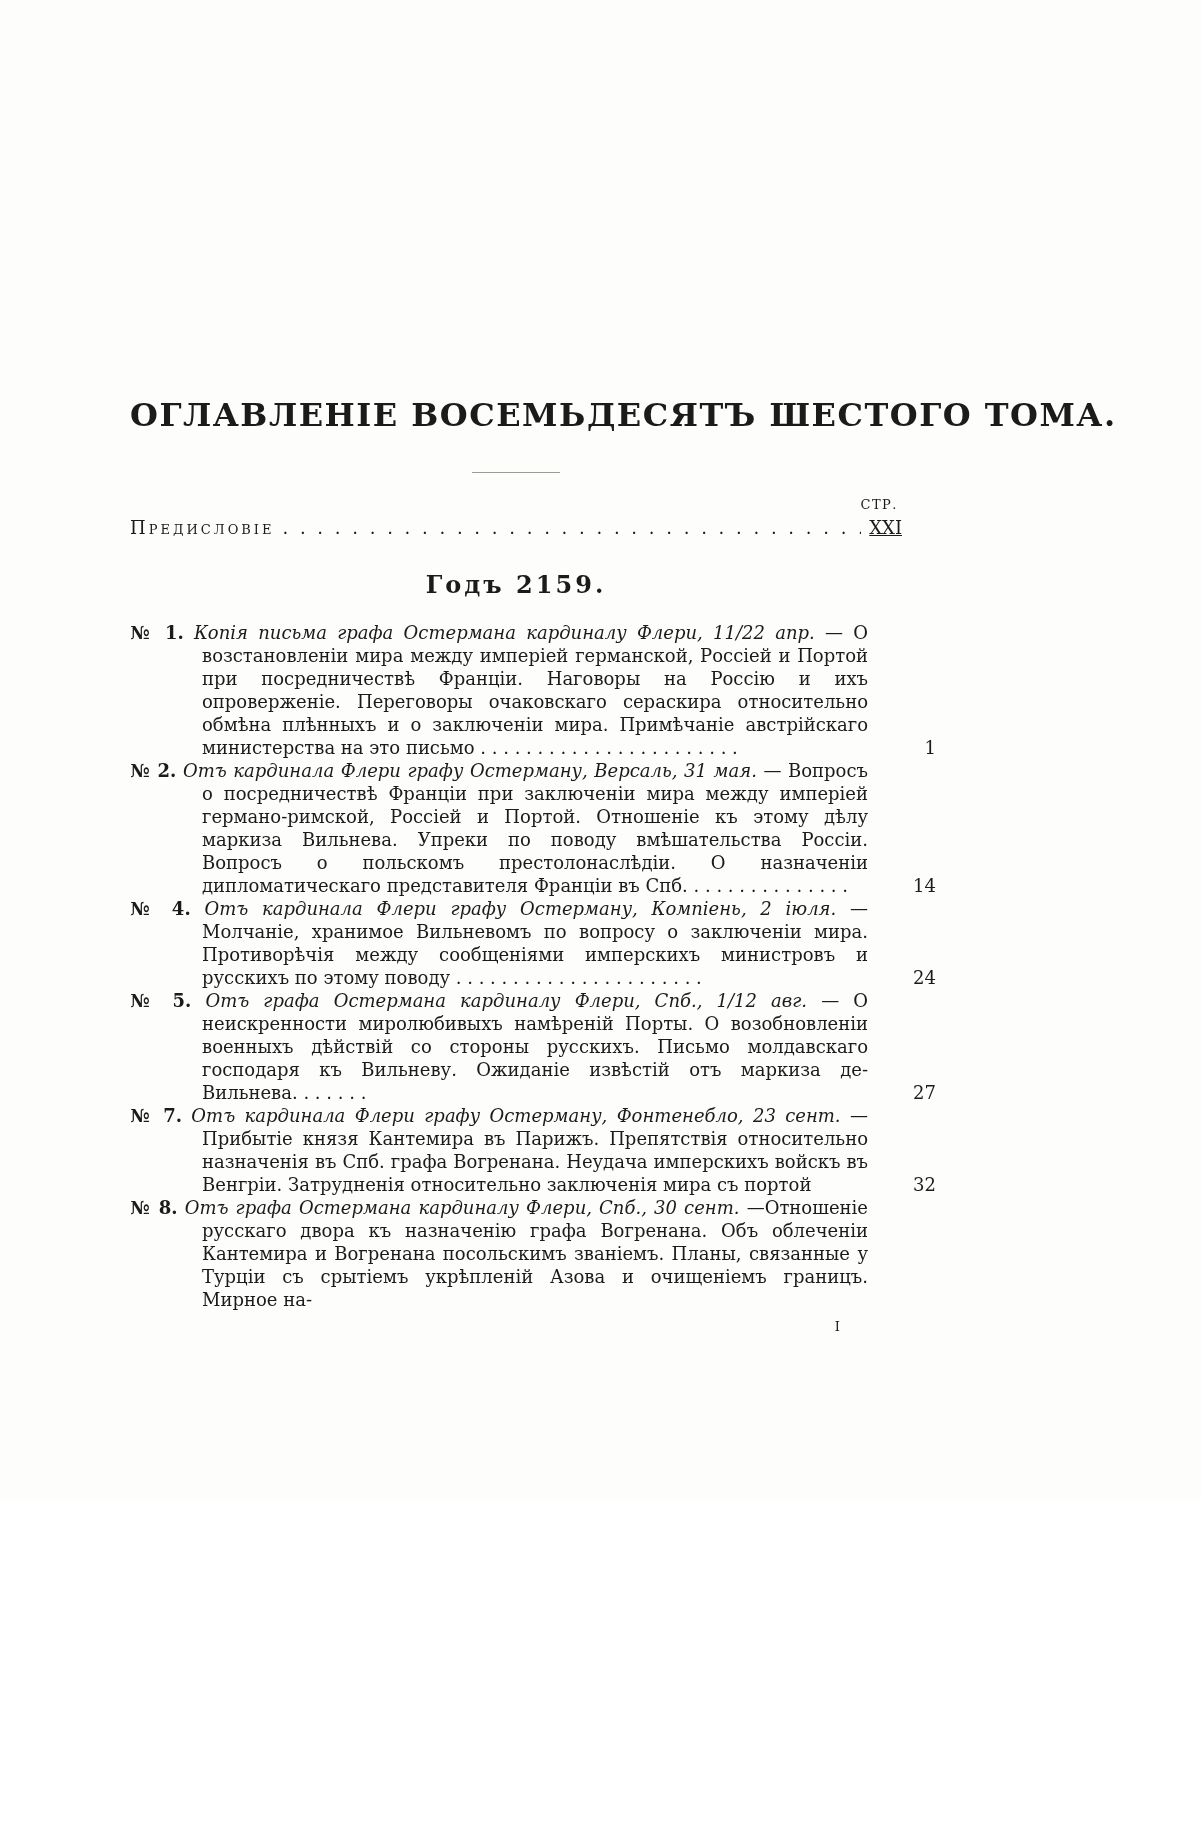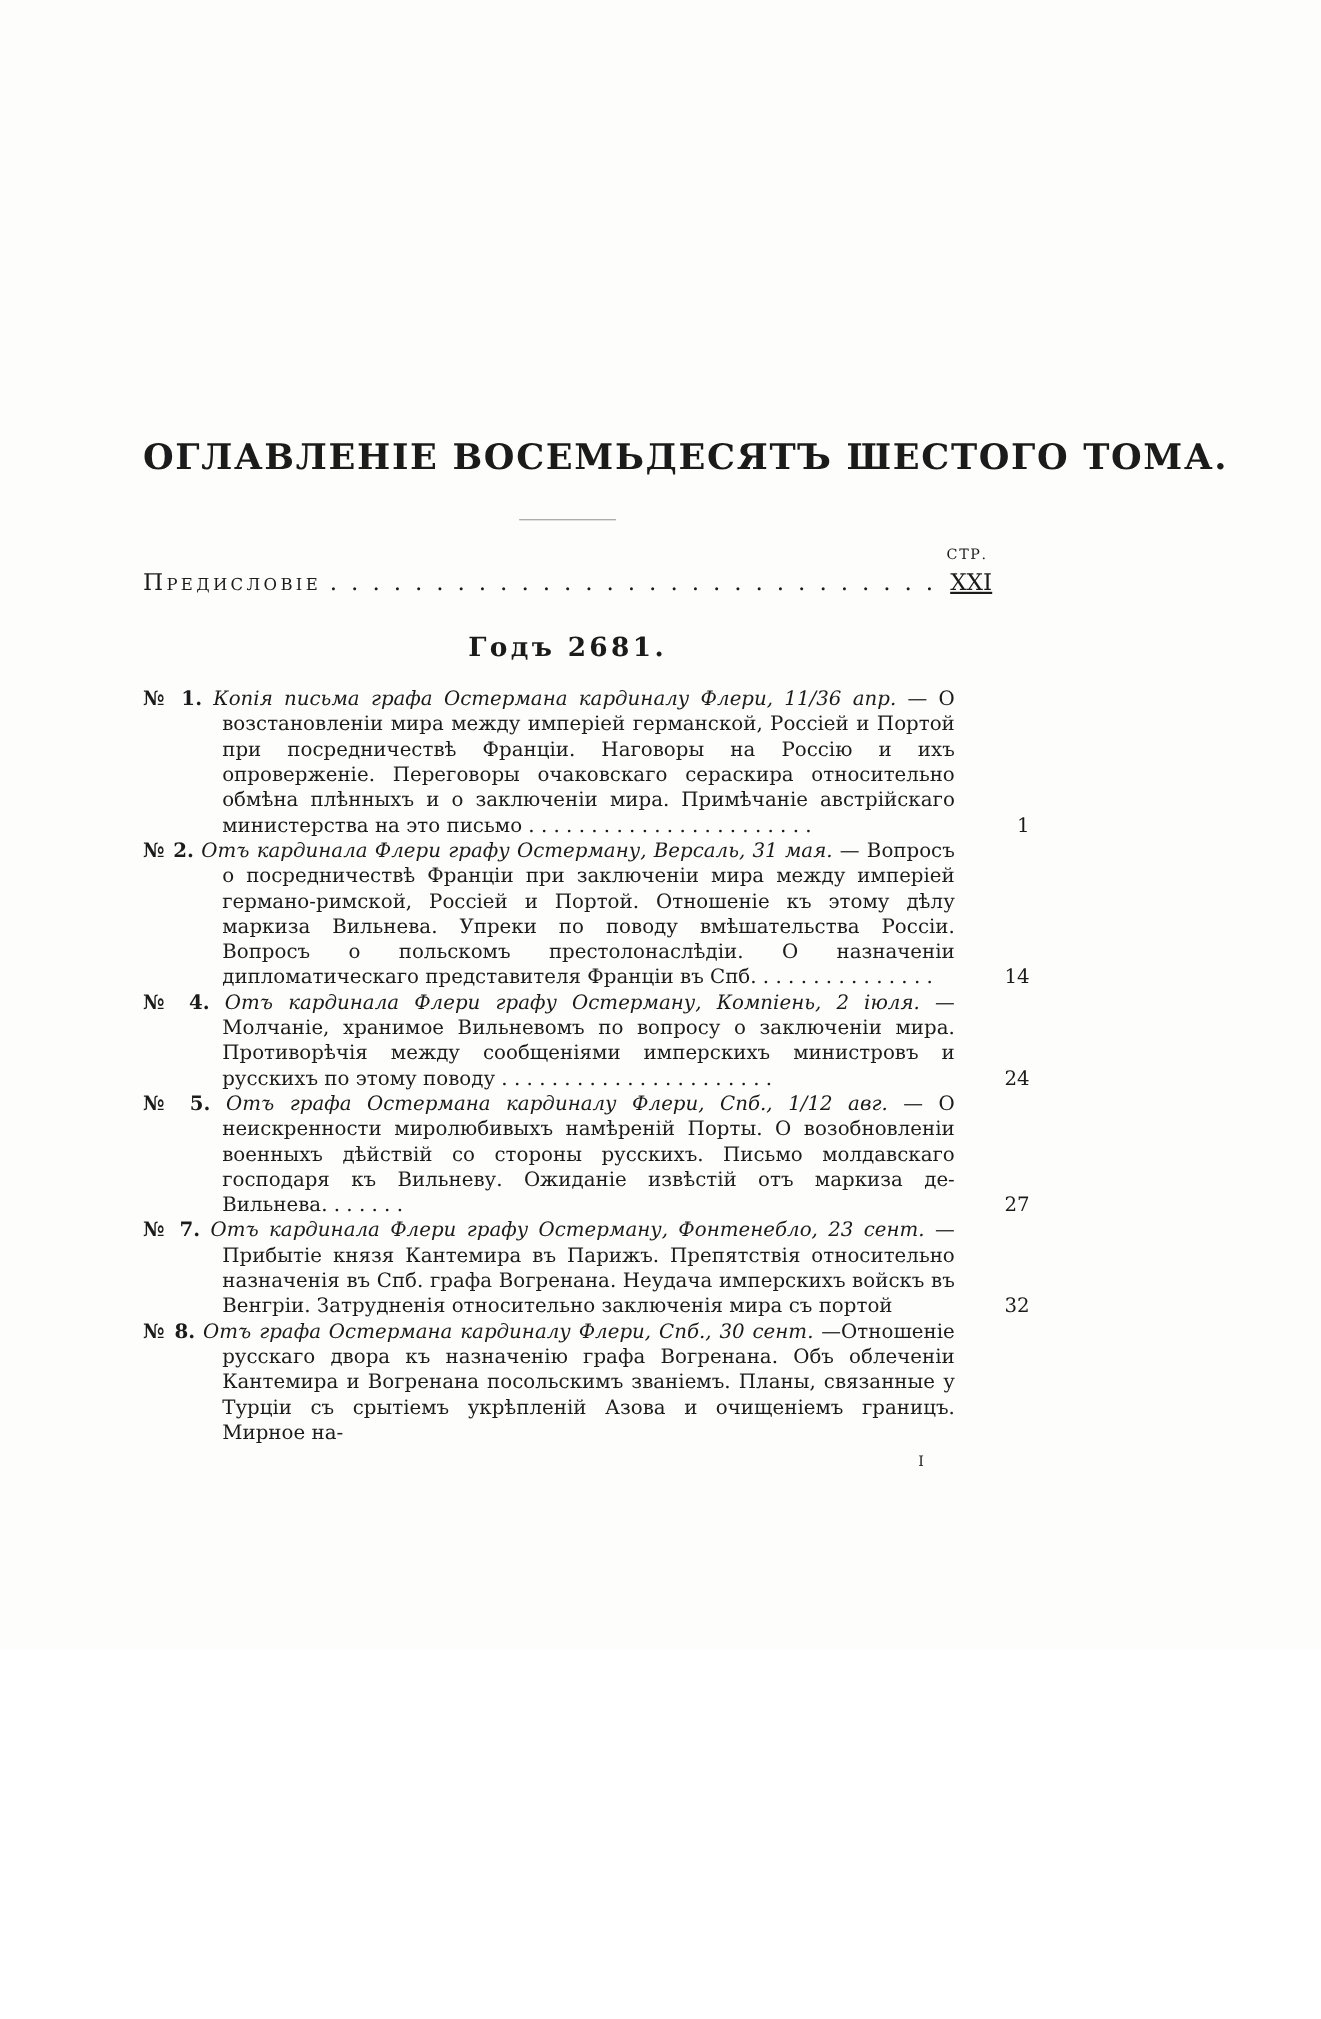--- a/index.html
+++ b/index.html
@@ -38,21 +38,21 @@
   .str-header {
     margin-top: 24px;
     text-align: right;
     font-size: 13px;
     letter-spacing: 1.5px;
     padding-right: 4px;
   }
   .preface-line {
     display: flex;
     align-items: center;
-    font-size: 21px;
+    font-size: 18px;
     margin-top: 5px;
   }
   .preface-label {
     font-variant: small-caps;
     letter-spacing: 3px;
     white-space: nowrap;
   }
   .leader {
     flex: 1;
     overflow: hidden;
@@ -124,27 +124,27 @@
     <div class="rule"></div>
 
     <div class="str-header">СТР.</div>
 
     <div class="preface-line">
       <span class="preface-label">Предисловіе</span>
       <span class="leader">. . . . . . . . . . . . . . . . . . . . . . . . . . . . . . . . . . . . . . . . . . . .</span>
       <span class="preface-page">XXI</span>
     </div>
 
-    <h2 class="year">Годъ 2681.</h2>
+    <h2 class="year">Годъ 2159.</h2>
 
     <div class="entries">
 
       <p class="entry">
         <span class="num">№ 1.</span>
-        <span class="lead">Копія письма графа Остермана кардиналу Флери, 11/36 апр.</span>
+        <span class="lead">Копія письма графа Остермана кардиналу Флери, 11/22 апр.</span>
         <span class="body">— О возстановленіи мира между имперіей германской, Россіей и Портой при посредничествѣ Франціи. Наговоры на Россію и ихъ опроверженіе. Переговоры очаковскаго сераскира относительно обмѣна плѣнныхъ и о заключеніи мира. Примѣчаніе австрійскаго министерства на это письмо . . . . . . . . . . . . . . . . . . . . . . .</span>
         <span class="pageno">1</span>
       </p>
 
       <p class="entry">
         <span class="num">№ 2.</span>
         <span class="lead">Отъ кардинала Флери графу Остерману, Версаль, 31 мая.</span>
         <span class="body">— Вопросъ о посредничествѣ Франціи при заключеніи мира между имперіей германо-римской, Россіей и Портой. Отношеніе къ этому дѣлу маркиза Вильнева. Упреки по поводу вмѣшательства Россіи. Вопросъ о польскомъ престолонаслѣдіи. О назначеніи дипломатическаго представителя Франціи въ Спб. . . . . . . . . . . . . . .</span>
         <span class="pageno">14</span>
       </p>

